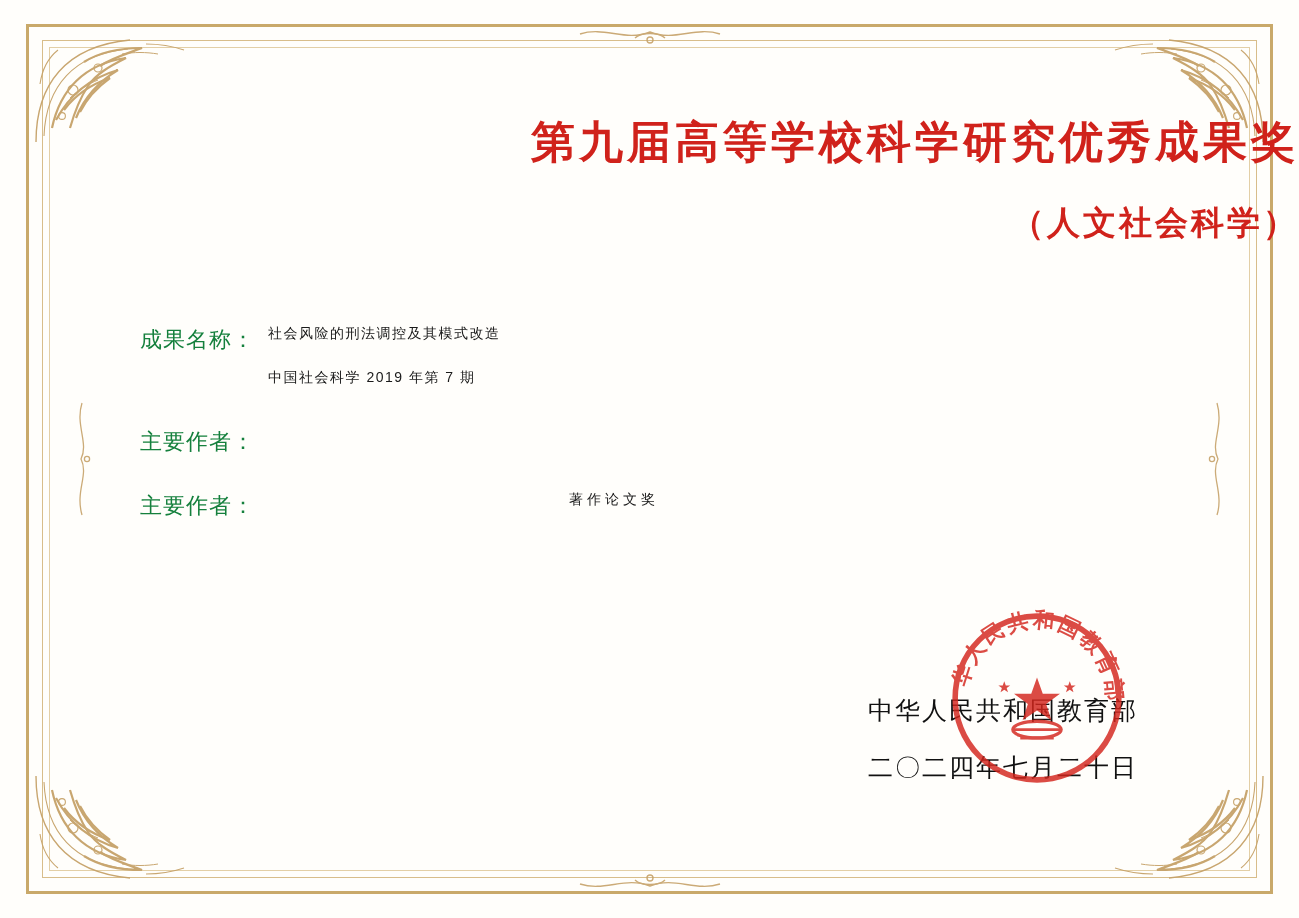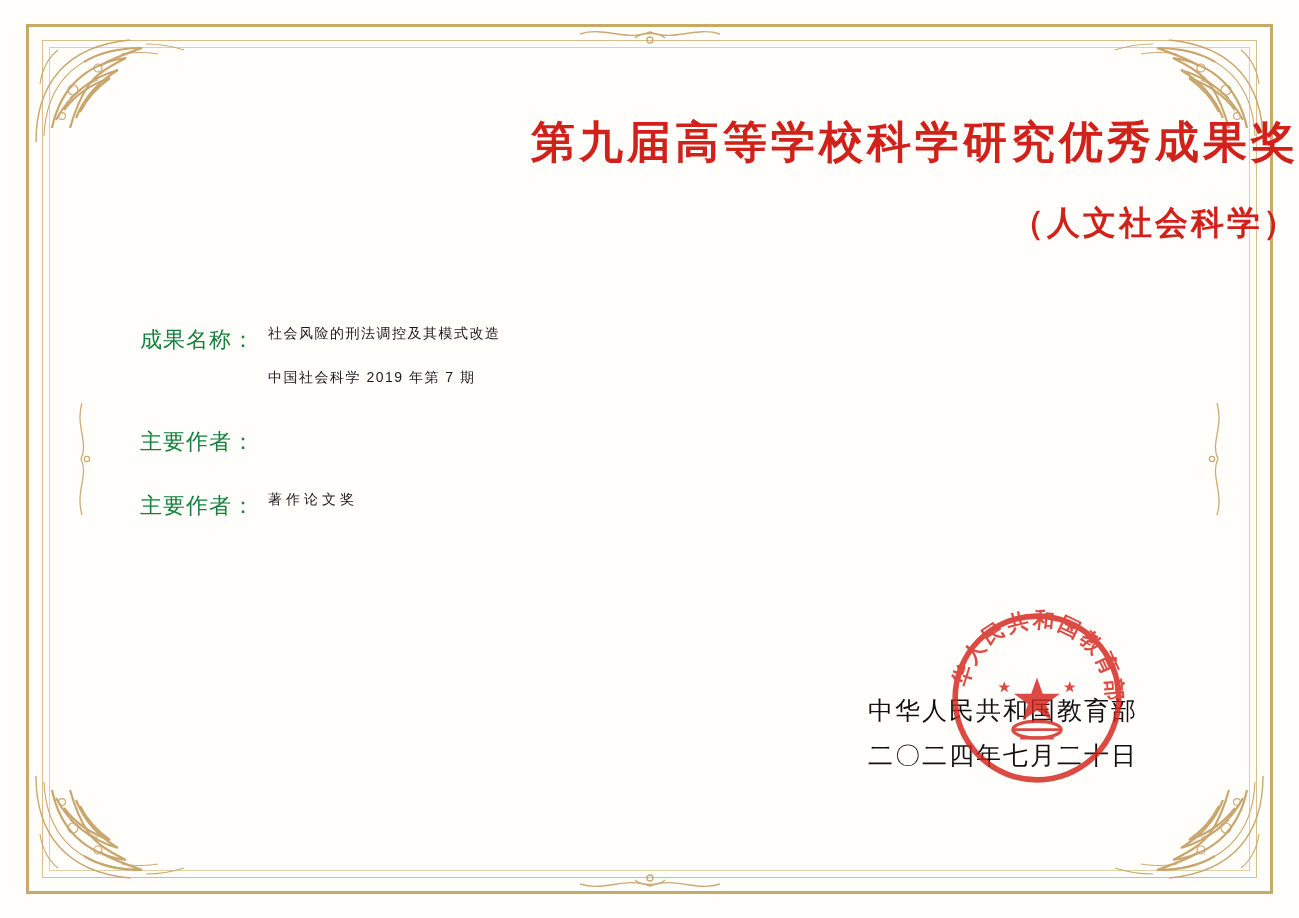--- a/index.html
+++ b/index.html
@@ -127,21 +127,21 @@
     flex: 1 1 auto;
     font-size: 14px;
     color: #1a1a1a;
     letter-spacing: 1.5px;
     font-family: Liberation Sans, sans-serif;
   }
   .field-row.second-line { margin-top: 14px; margin-bottom: 40px; }
   .row-gap-a { }
   .row-gap-b { margin-top: 34px; }
   .row-gap-c { margin-top: 34px; }
-  .value-wide { letter-spacing: 4px; }
+  .value-wide { letter-spacing: 4px; text-align: center; }
 
   
   .cert-number {
     position: absolute;
     left: 141px;
     top: 713px;
     font-size: 19px;
     font-weight: bold;
     color: #111;
     letter-spacing: 0.5px;
@@ -154,21 +154,21 @@
     text-align: center;
     width: 320px;
   }
   .issuer-name {
     font-size: 25px;
     color: #111;
     letter-spacing: 2px;
     font-family: "Liberation Serif", "DejaVu Serif", serif;
   }
   .issue-date {
-    margin-top: 12px;
+    margin-top: 24px;
     font-size: 25px;
     color: #111;
     letter-spacing: 2px;
     font-family: Liberation Serif, serif;
   }
 
   
   .seal {
     position: absolute;
     left: 944px;

